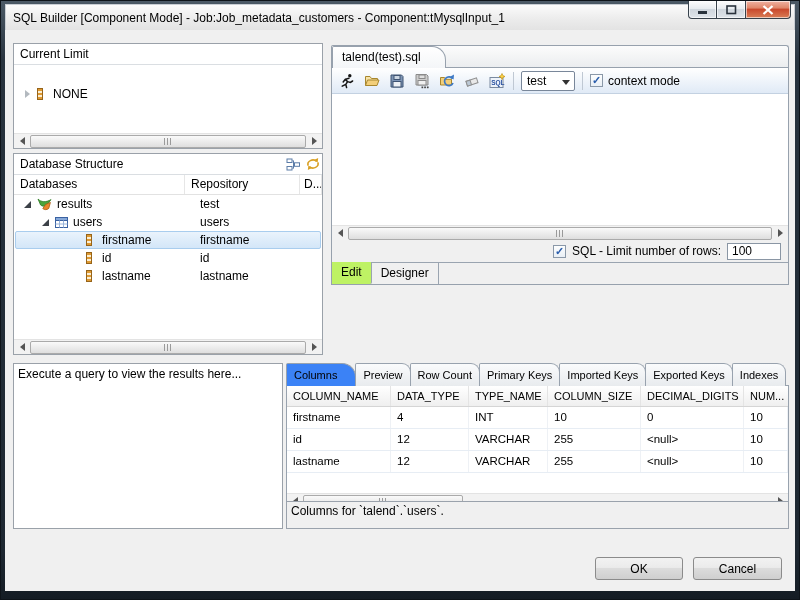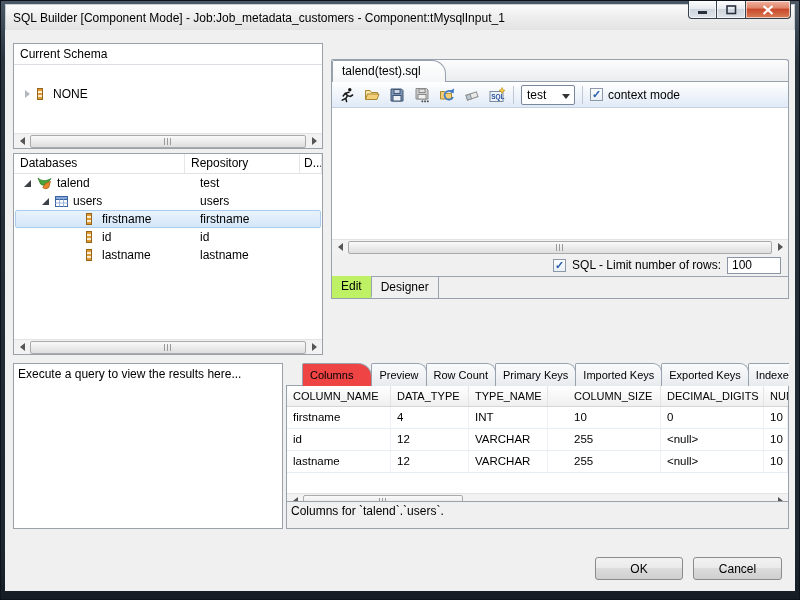--- a/index.html
+++ b/index.html
@@ -73,21 +73,21 @@
   
   #db-structure { left:8px; top:123px; width:310px; height:202px; }
   .colhead { display:flex; height:20px; border-bottom:1px solid #e2e2e2; }
   .colh { line-height:19px; padding-left:6px; border-right:1px solid #e6e6e6;
           overflow:hidden; white-space:nowrap; }
   .colh.c-db { width:171px; } .colh.c-repo { width:115px; } .colh.c-d { flex:1; padding-left:4px; }
   #db-structure .rows { position:relative; }
   #db-structure .trow { position:relative; margin:0 1px; }
 
   
-  #sql-folder { position:absolute; left:326px; top:29px; width:458px; height:240px; }
+  #sql-folder { position:absolute; left:326px; top:15px; width:458px; height:240px; }
   .sqltab-row { position:relative; height:22px; z-index:3;
           background:linear-gradient(#fcfcfc,#ebedef);
           border:1px solid #97a1ad; border-bottom:none; border-radius:2px 3px 0 0; }
   .sqltab { position:absolute; left:0; top:0; bottom:-1px; padding:0 24px 0 9px;
           background:linear-gradient(#ffffff,#f4f6f8); line-height:21px;
           border:1px solid #97a1ad; border-bottom:none; border-radius:2px 14px 0 0; }
   .sqlbody { position:absolute; top:22px; left:0; right:0; bottom:0;
           border:1px solid #97a1ad; background:#fff; display:flex; flex-direction:column; }
   .toolbar { height:26px; flex:0 0 26px; display:flex; align-items:center; gap:7px;
           padding:0 6px; background:linear-gradient(#ffffff,#e0eaf6);
@@ -114,29 +114,29 @@
 
   
   #results { left:8px; top:333px; width:270px; height:166px; padding:3px 4px; }
 
   
   #detail { position:absolute; left:281px; top:333px; width:503px; height:166px; }
   .dtab-row { height:23px; display:flex; align-items:flex-end; overflow:hidden; position:relative; z-index:2; }
   .dtab { height:23px; line-height:22px; padding:0 7px; font-size:11px; white-space:nowrap;
           border:1px solid #98a2ae; border-bottom:none; border-radius:2px 9px 0 0;
           background:linear-gradient(#fafbfc,#e8ebee); margin-right:-1px; }
-  .dtab.active { background:#ef4444; padding-right:18px; border-radius:2px 14px 0 0; position:relative; z-index:3;margin-left:16px; }
+  .dtab.active { background:#3b82f6; padding-right:18px; border-radius:2px 14px 0 0; position:relative; z-index:3; }
   .dtable-wrap { position:absolute; top:22px; left:0; right:0; bottom:20px;
           border:1px solid #98a2ae; background:#fff; display:flex; flex-direction:column; }
   .dthead { display:flex; flex:0 0 21px; height:21px; background:linear-gradient(#ffffff,#efefef);
           border-bottom:1px solid #d5d5d5; font-size:11px; }
   .dth, .dtd { padding-left:6px; line-height:20px; border-right:1px solid #e4e4e4;
           overflow:hidden; white-space:nowrap; }
   .c0{width:104px;flex:0 0 104px;} .c1{width:78px;flex:0 0 78px;} .c2{width:79px;flex:0 0 79px;}
-  .c3{width:93px;flex:0 0 93px;margin-left:20px;} .c4{width:103px;flex:0 0 103px;} .c5{flex:1;border-right:none;}
+  .c3{width:93px;flex:0 0 93px;} .c4{width:103px;flex:0 0 103px;} .c5{flex:1;border-right:none;}
   .dtr { display:flex; flex:0 0 22px; height:22px; border-bottom:1px solid #e7edf4; font-size:11.5px; }
   .dtd { line-height:21px; border-right:1px solid #eef1f5; }
   .dfill { flex:1; }
   .dtable-wrap .hscroll { position:static; flex:0 0 15px; }
   .dstatus { position:absolute; left:0; right:0; bottom:0; height:28px; line-height:19px;
           background:#f0f0f0; border:1px solid #9aa2ac; padding-left:4px; }
 
   
   .btn { position:absolute; top:527px; height:23px; border:1px solid #8b8b8b; border-radius:3px;
          background:linear-gradient(#f2f2f2,#ebebeb 45%,#dcdcdc 50%,#cfcfcf);
@@ -168,21 +168,21 @@
       <svg width="12" height="10">
           <path d="M1.5 1 L10.5 9 M10.5 1 L1.5 9" stroke="#fff" stroke-width="2.3"></path>
         </svg>
     </div>
   </div>
 
   <div class="client">
 
     <div class="panel" id="current-schema">
       <div class="panel-title">
-        <span>Current Schema</span>
+        <span>Current Limit</span>
       </div>
       <div class="tree-area">
         <div class="trow ind0">
           <span class="twisty col"></span>
             <span class="gap"></span>
           <span class="col-icon"></span>
             <span class="gap"></span>
             <span class="gap"></span>
           <span class="tname">NONE</span>
         </div>
@@ -190,35 +190,55 @@
       <div class="hscroll">
         <span class="sarrow left"></span>
         <span class="sthumb">
             <span class="grip"></span>
           </span>
         <span class="sarrow right"></span>
       </div>
     </div>
 
     <div class="panel" id="db-structure">
+      <div class="panel-title">
+        <span>Database Structure</span>
+        <span class="spacer"></span>
+        <span class="hdr-icon">
+          <svg width="15" height="13" viewBox="0 0 15 13">
+              <rect x="1" y="1" width="5" height="3.5" fill="#fff" stroke="#5b7ca8"></rect>
+              <rect x="8.5" y="4.8" width="5" height="3.5" fill="#fff" stroke="#5b7ca8"></rect>
+              <rect x="1" y="8.5" width="5" height="3.5" fill="#fff" stroke="#5b7ca8"></rect>
+              <path d="M6.5 2.7 H7.5 V10.3 H6.5 M7.5 6.5 H8.5" stroke="#5b7ca8" fill="none"></path>
+            </svg>
+        </span>
+        <span class="hdr-icon">
+          <svg width="16" height="14" viewBox="0 0 16 14">
+              <path d="M3.2 8.6 A5 4.2 0 0 1 11.6 4.4" fill="none" stroke="#d9a126" stroke-width="1.6"></path>
+              <path d="M13.2 1 L12.6 5.6 L8.9 3.1 Z" fill="#d9a126"></path>
+              <path d="M12.8 5.4 A5 4.2 0 0 1 4.4 9.6" fill="none" stroke="#d9a126" stroke-width="1.6"></path>
+              <path d="M2.8 13 L3.4 8.4 L7.1 10.9 Z" fill="#d9a126"></path>
+            </svg>
+        </span>
+      </div>
       <div class="colhead">
         <span class="colh c-db">Databases</span>
         <span class="colh c-repo">Repository</span>
         <span class="colh c-d">D...</span>
       </div>
       <div class="rows">
         <div class="trow ind0">
           <span class="twisty exp"></span>
             <span class="gap"></span>
           <svg width="15" height="13" viewBox="0 0 15 13">
               <path d="M1 1 C4 4.2 9 4.6 14 1.6 L9.5 7.4 C7.4 8.6 5.2 8.4 3.6 7 Z" fill="#4aa43c" stroke="#2c7a22" stroke-width="0.8"></path>
               <path d="M8.6 6.4 L13.4 4.4 L11.8 10.4 C10 12 7.4 12 5.8 10.6 Z" fill="#e8862c" stroke="#a85a10" stroke-width="0.8"></path>
             </svg>
             <span class="gap"></span>
-          <span class="tname">talend</span>
+          <span class="tname">results</span>
           <span class="trepo">test</span>
         </div>
         <div class="trow ind1">
           <span class="twisty exp"></span>
             <span class="gap"></span>
           <svg width="13" height="11">
               <rect x="0.5" y="0.5" width="12" height="10" fill="#fff" stroke="#3a62a2"></rect>
               <rect x="0.5" y="0.5" width="12" height="3" fill="#86a8d8" stroke="#3a62a2"></rect>
               <line x1="4.5" y1="3.5" x2="4.5" y2="10.5" stroke="#9ab4da"></line>
               <line x1="8.5" y1="3.5" x2="8.5" y2="10.5" stroke="#9ab4da"></line>

